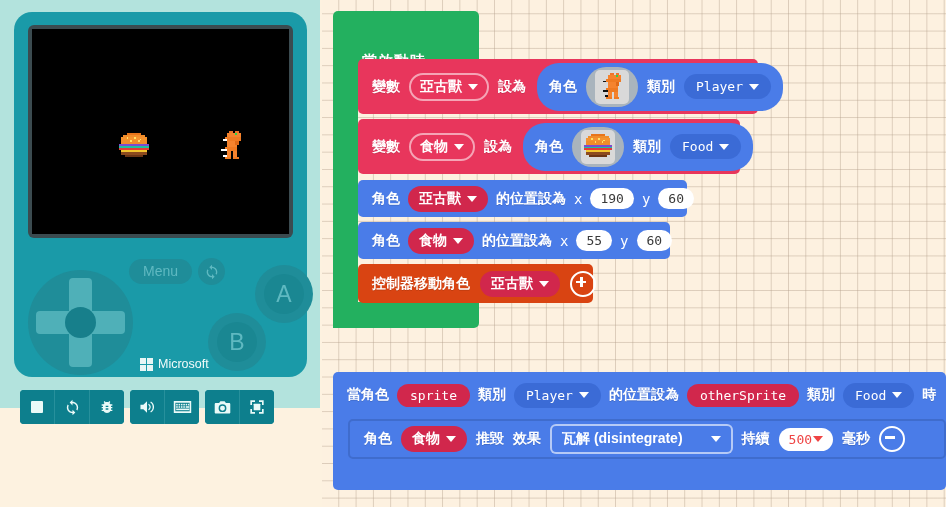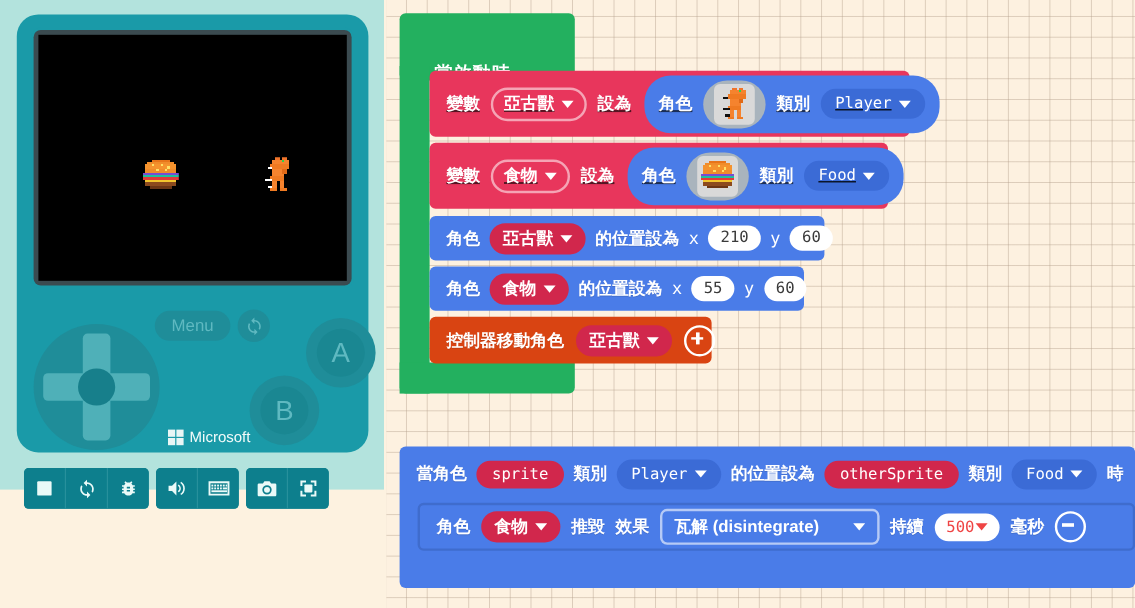--- a/index.html
+++ b/index.html
@@ -77,21 +77,21 @@
     overflow:hidden;
   }
   
   .blk{position:absolute;box-sizing:border-box;}
   .hat{
     background:#23b05f;border-radius:5px;
   }
   .hat-label{position:absolute;left:20px;top:24px;color:#fff;font-weight:bold;font-size:15px;
     letter-spacing:1px;text-shadow:0 1px 0 rgba(0,0,0,.15);}
   .stmt{border-radius:5px;display:flex;align-items:center;}
-  .row-red{background:#e8365c;text-decoration:underline;}
+  .row-red{background:#e8365c;}
   .row-blue{background:#4a7ce8;}
   .row-orange{background:#d94412;}
   .lbl{color:#fff;font-weight:bold;font-size:14px;white-space:nowrap;
        text-shadow:0 1px 0 rgba(0,0,0,.12);}
   .lbl-mono{color:#fff;font-size:14px;font-family:"DejaVu Sans Mono","Liberation Mono",monospace;}
   .field{display:inline-flex;align-items:center;gap:6px;border-radius:14px;
     padding:3px 9px;white-space:nowrap;}
   .field-red{background:#d1274c;color:#fff;}
   .field-red-outline{background:transparent;border:2px solid rgba(255,255,255,.55);color:#fff;}
   .field-blue{background:#3b6bd6;color:#fff;}
@@ -339,21 +339,21 @@
 
   <div class="blk stmt row-blue" style="left:36px;top:180px;width:329px;height:37px;padding-left:14px;gap:8px;">
     <span class="lbl">角色</span>
     <span class="field field-red" style="padding:4px 11px;">
       <span class="fld-txt">亞古獸</span>
       <i class="caret"></i>
     </span>
     <span class="lbl">的位置設為</span>
     <span class="lbl-mono">x</span>
     <span class="field field-white">
-      <span class="fld-mono">210</span>
+      <span class="fld-mono">190</span>
     </span>
     <span class="lbl-mono">y</span>
     <span class="field field-white">
       <span class="fld-mono">60</span>
     </span>
   </div>
 
   <div class="blk stmt row-blue" style="left:36px;top:222px;width:312px;height:37px;padding-left:14px;gap:8px;">
     <span class="lbl">角色</span>
     <span class="field field-red" style="padding:4px 11px;">

